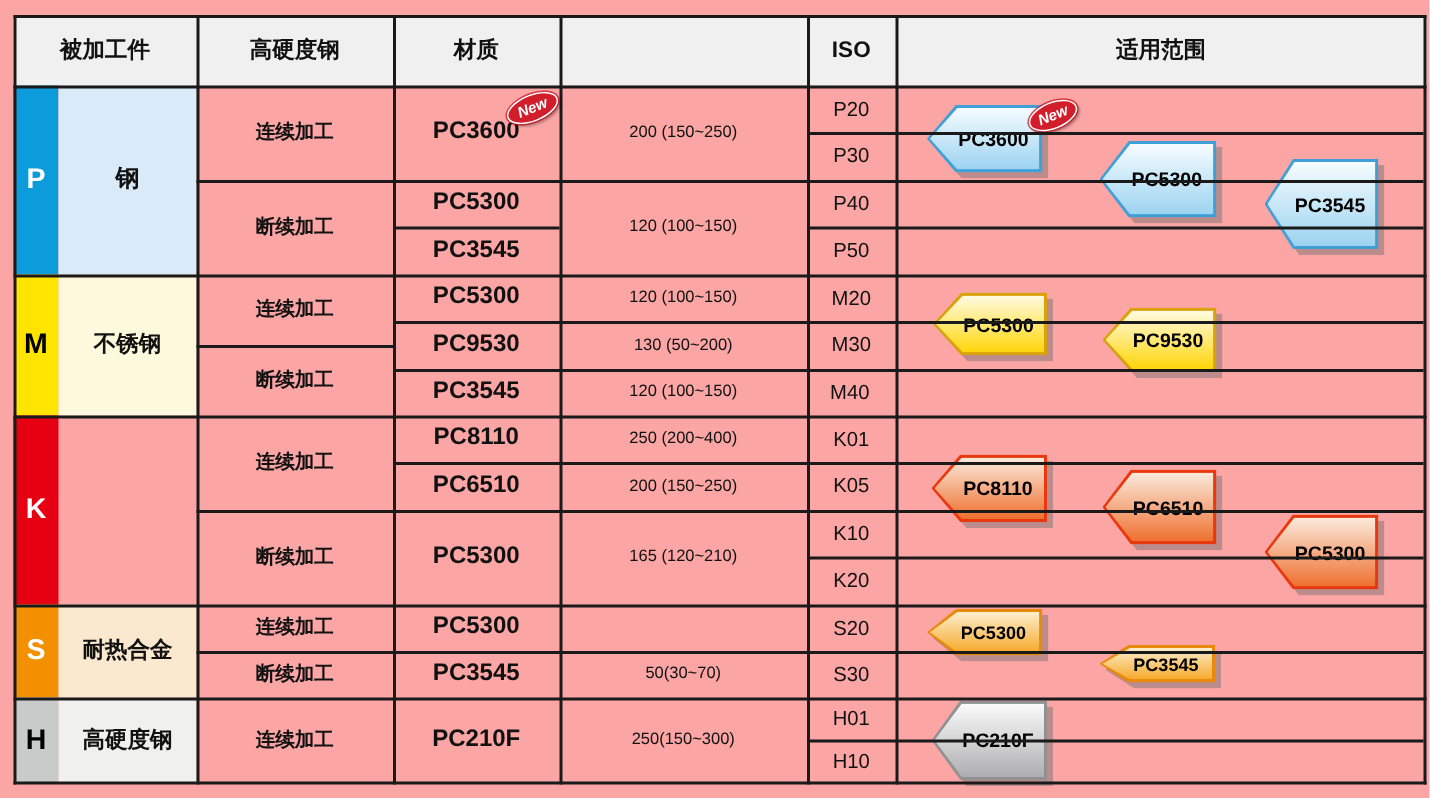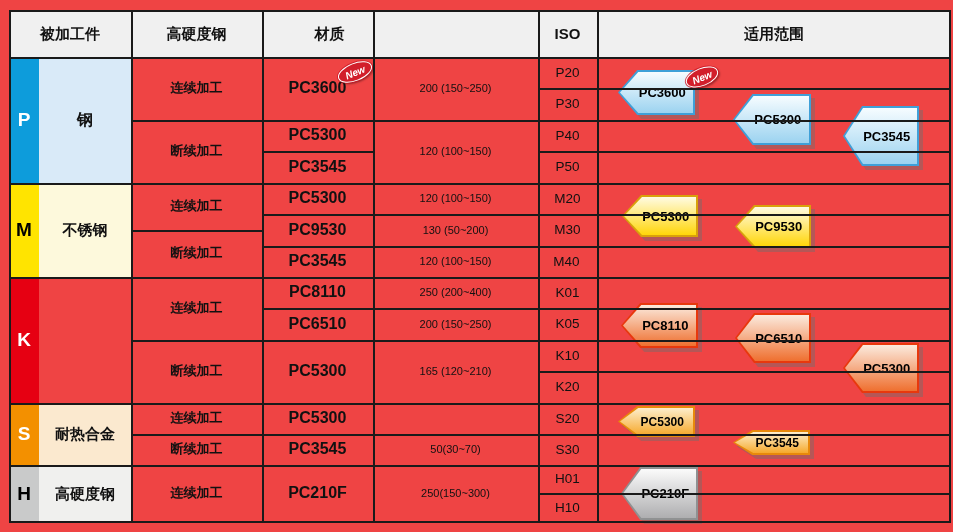--- a/index.html
+++ b/index.html
@@ -1,16 +1,16 @@
 <!DOCTYPE html>
 <html><head>
 <meta charset="utf-8">
 <style>
   html,body{margin:0;padding:0;background:#fff;}
-  .wrap{position:relative;width:953px;height:532px;background:#ef4444;overflow:hidden;
+  .wrap{position:relative;width:953px;height:532px;background:#fca5a5;overflow:hidden;
         font-family:"Liberation Sans","DejaVu Sans",sans-serif;color:#111;}
   .cell{position:absolute;display:flex;align-items:center;justify-content:center;
         text-align:center;z-index:1;line-height:1.15;}
   .hdr{background:#F0F0F0;font-weight:bold;font-size:15px;}
   .letter{font-weight:bold;font-size:19px;}
   .mat{font-weight:bold;font-size:15px;}
   .mach{font-weight:bold;font-size:13px;}
   .grade{font-weight:bold;font-size:16px;}
   .speed{font-size:11px;}
   .iso{font-size:13.5px;}
@@ -37,21 +37,21 @@
         display:flex;align-items:center;justify-content:center;}
 </style>
 </head>
 <body>
 
 <div class="wrap">
 
   <div class="cell hdr" style="left:9px;top:10px;width:942px;height:47px;"></div>
   <div class="cell hdr" style="left:9px;top:10px;width:122px;height:47px;">被加工件</div>
   <div class="cell hdr" style="left:131px;top:10px;width:131px;height:47px;">高硬度钢</div>
-  <div class="cell hdr" style="left:262px;top:10px;width:111px;height:47px;padding-left:12px;">材质</div>
+  <div class="cell hdr" style="left:262px;top:10px;width:111px;height:47px;">材质</div>
   <div class="cell hdr" style="left:538px;top:10px;width:59px;height:47px;">ISO</div>
   <div class="cell hdr" style="left:597px;top:10px;width:354px;height:47px;">适用范围</div>
 
   <div class="cell letter" style="left:9px;top:57px;width:30px;height:126px;background:#0D9CDB;color:#fff;">P</div>
   <div class="cell mat" style="left:39px;top:57px;width:92px;height:126px;background:#D9EAF8;font-size:16px;">钢</div>
   <div class="cell mach" style="left:131px;top:57px;width:131px;height:63px;">连续加工</div>
   <div class="cell mach" style="left:131px;top:120px;width:131px;height:63px;">断续加工</div>
   <div class="cell grade" style="left:262px;top:57px;width:111px;height:63px;">PC3600</div>
   <div class="newb" style="left:337px;top:63px;">New</div>
   <div class="cell grade" style="left:262px;top:120px;width:111px;height:31px;">PC5300</div>

